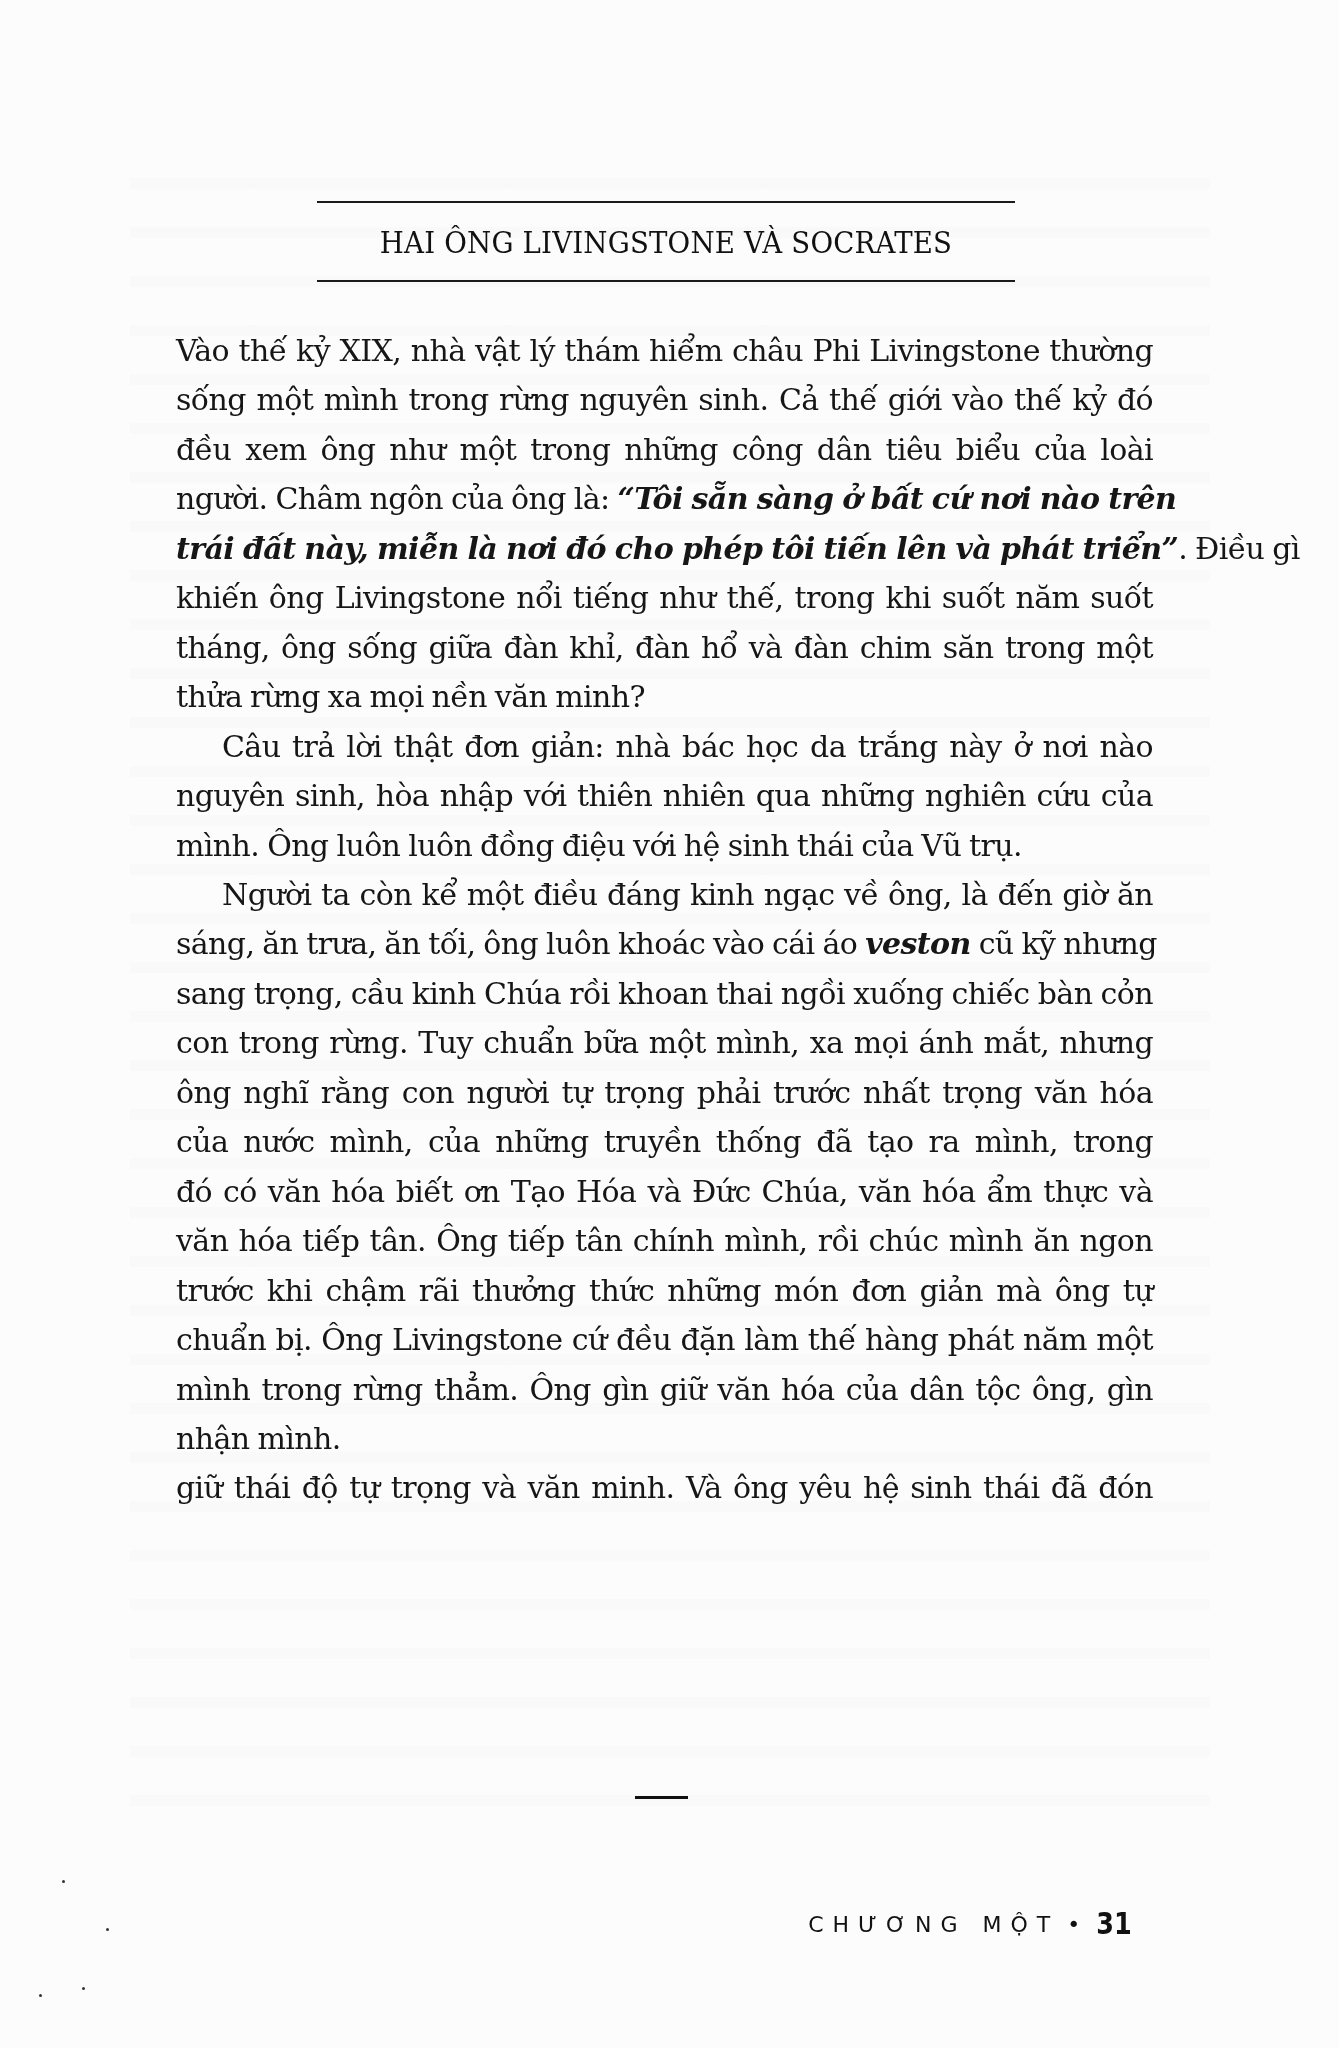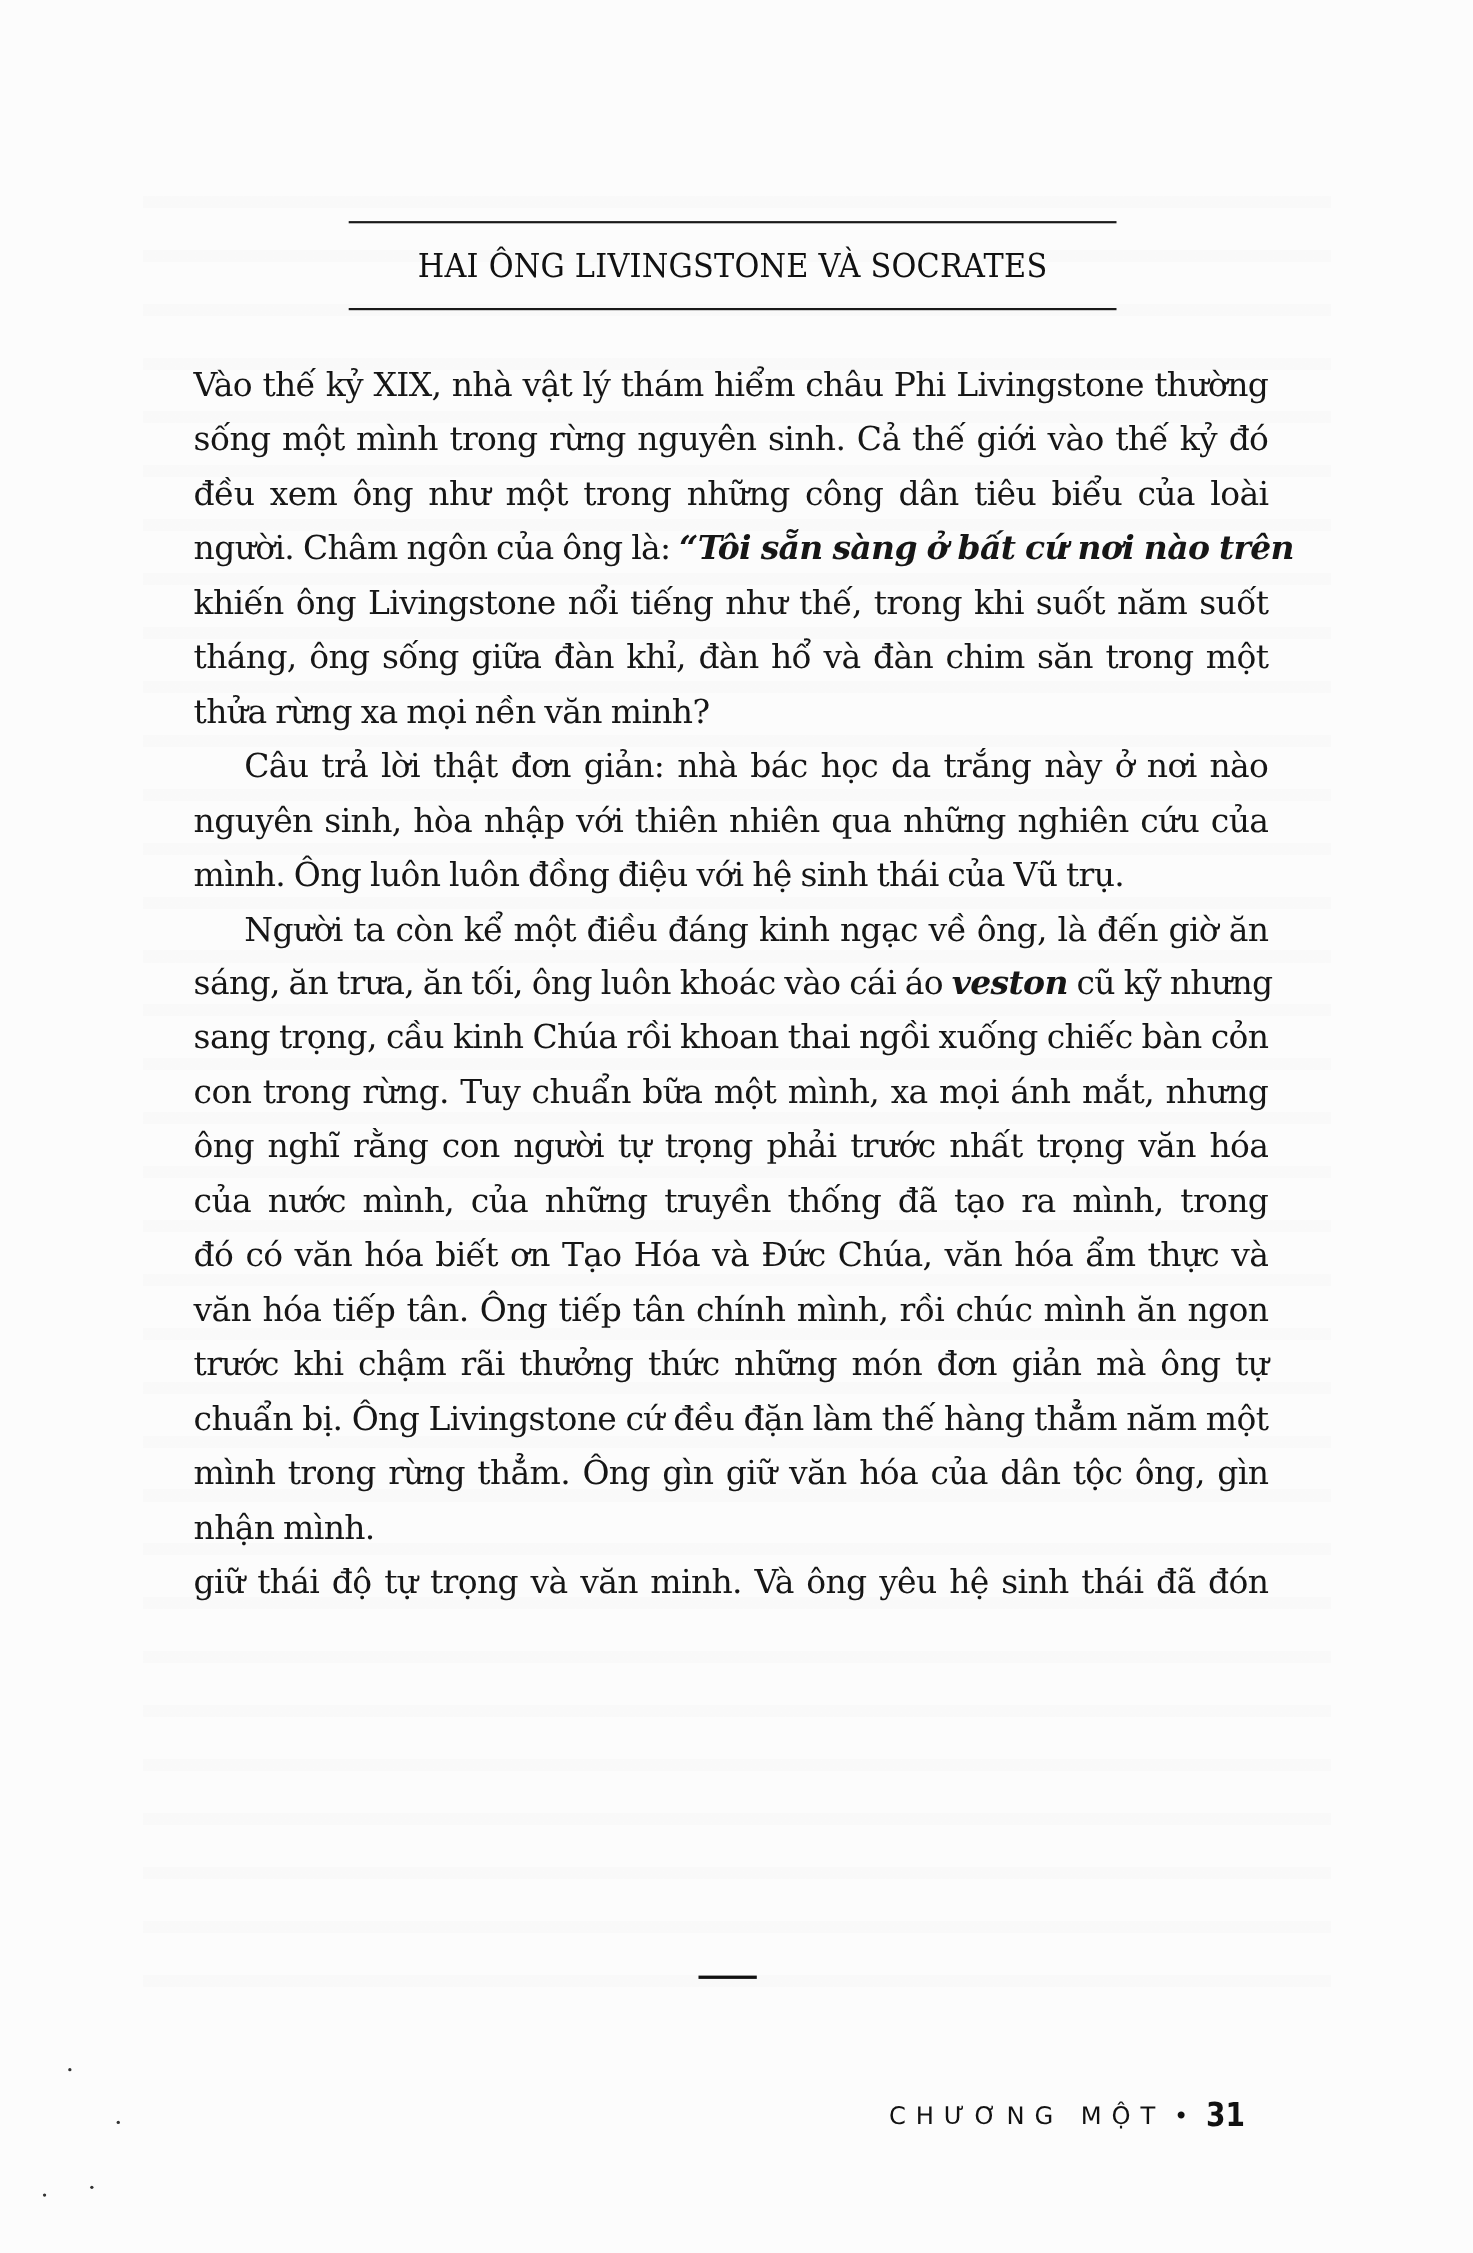--- a/index.html
+++ b/index.html
@@ -71,40 +71,41 @@
   <div class="rule top"></div>
   <div class="title">HAI ÔNG LIVINGSTONE VÀ SOCRATES</div>
   <div class="rule bottom"></div>
 
   <div class="body" id="body-text">
       <div>
         <span class="line"><span>Vào thế kỷ XIX, nhà vật lý thám hiểm châu Phi Livingstone thường</span></span>
         <span class="line"><span>sống một mình trong rừng nguyên sinh. Cả thế giới vào thế kỷ đó</span></span>
         <span class="line"><span>đều xem ông như một trong những công dân tiêu biểu của loài</span></span>
         <span class="line"><span>người. Châm ngôn của ông là: </span><i>“Tôi sẵn sàng ở bất cứ nơi nào trên</i></span>
+        <span class="line"><i>trái đất này, miễn là nơi đó cho phép tôi tiến lên và phát triển”</i><span>. Điều gì</span></span>
         <span class="line"><span>khiến ông Livingstone nổi tiếng như thế, trong khi suốt năm suốt</span></span>
         <span class="line"><span>tháng, ông sống giữa đàn khỉ, đàn hổ và đàn chim săn trong một</span></span>
         <span class="line last"><span>thửa rừng xa mọi nền văn minh?</span></span>
       </div>
       <div>
         <span class="line indent"><span>Câu trả lời thật đơn giản: nhà bác học da trắng này ở nơi nào</span></span>
         <span class="line"><span>nguyên sinh, hòa nhập với thiên nhiên qua những nghiên cứu của</span></span>
         <span class="line last"><span>mình. Ông luôn luôn đồng điệu với hệ sinh thái của Vũ trụ.</span></span>
       </div>
       <div>
         <span class="line indent"><span>Người ta còn kể một điều đáng kinh ngạc về ông, là đến giờ ăn</span></span>
         <span class="line"><span>sáng, ăn trưa, ăn tối, ông luôn khoác vào cái áo </span><i>veston</i><span> cũ kỹ nhưng</span></span>
         <span class="line"><span>sang trọng, cầu kinh Chúa rồi khoan thai ngồi xuống chiếc bàn cỏn</span></span>
         <span class="line"><span>con trong rừng. Tuy chuẩn bữa một mình, xa mọi ánh mắt, nhưng</span></span>
         <span class="line"><span>ông nghĩ rằng con người tự trọng phải trước nhất trọng văn hóa</span></span>
         <span class="line"><span>của nước mình, của những truyền thống đã tạo ra mình, trong</span></span>
         <span class="line"><span>đó có văn hóa biết ơn Tạo Hóa và Đức Chúa, văn hóa ẩm thực và</span></span>
         <span class="line"><span>văn hóa tiếp tân. Ông tiếp tân chính mình, rồi chúc mình ăn ngon</span></span>
         <span class="line"><span>trước khi chậm rãi thưởng thức những món đơn giản mà ông tự</span></span>
-        <span class="line"><span>chuẩn bị. Ông Livingstone cứ đều đặn làm thế hàng thẳm năm một</span></span>
+        <span class="line"><span>chuẩn bị. Ông Livingstone cứ đều đặn làm thế hàng phát năm một</span></span>
         <span class="line"><span>mình trong rừng thẳm. Ông gìn giữ văn hóa của dân tộc ông, gìn</span></span>
         <span class="line last"><span>nhận mình.</span></span>
         <span class="line"><span>giữ thái độ tự trọng và văn minh. Và ông yêu hệ sinh thái đã đón</span></span>
       </div>
     </div>
 
   <div class="short-divider"></div>
 
   <div class="footer">
     <span class="chapter">CHƯƠNG MỘT</span>

